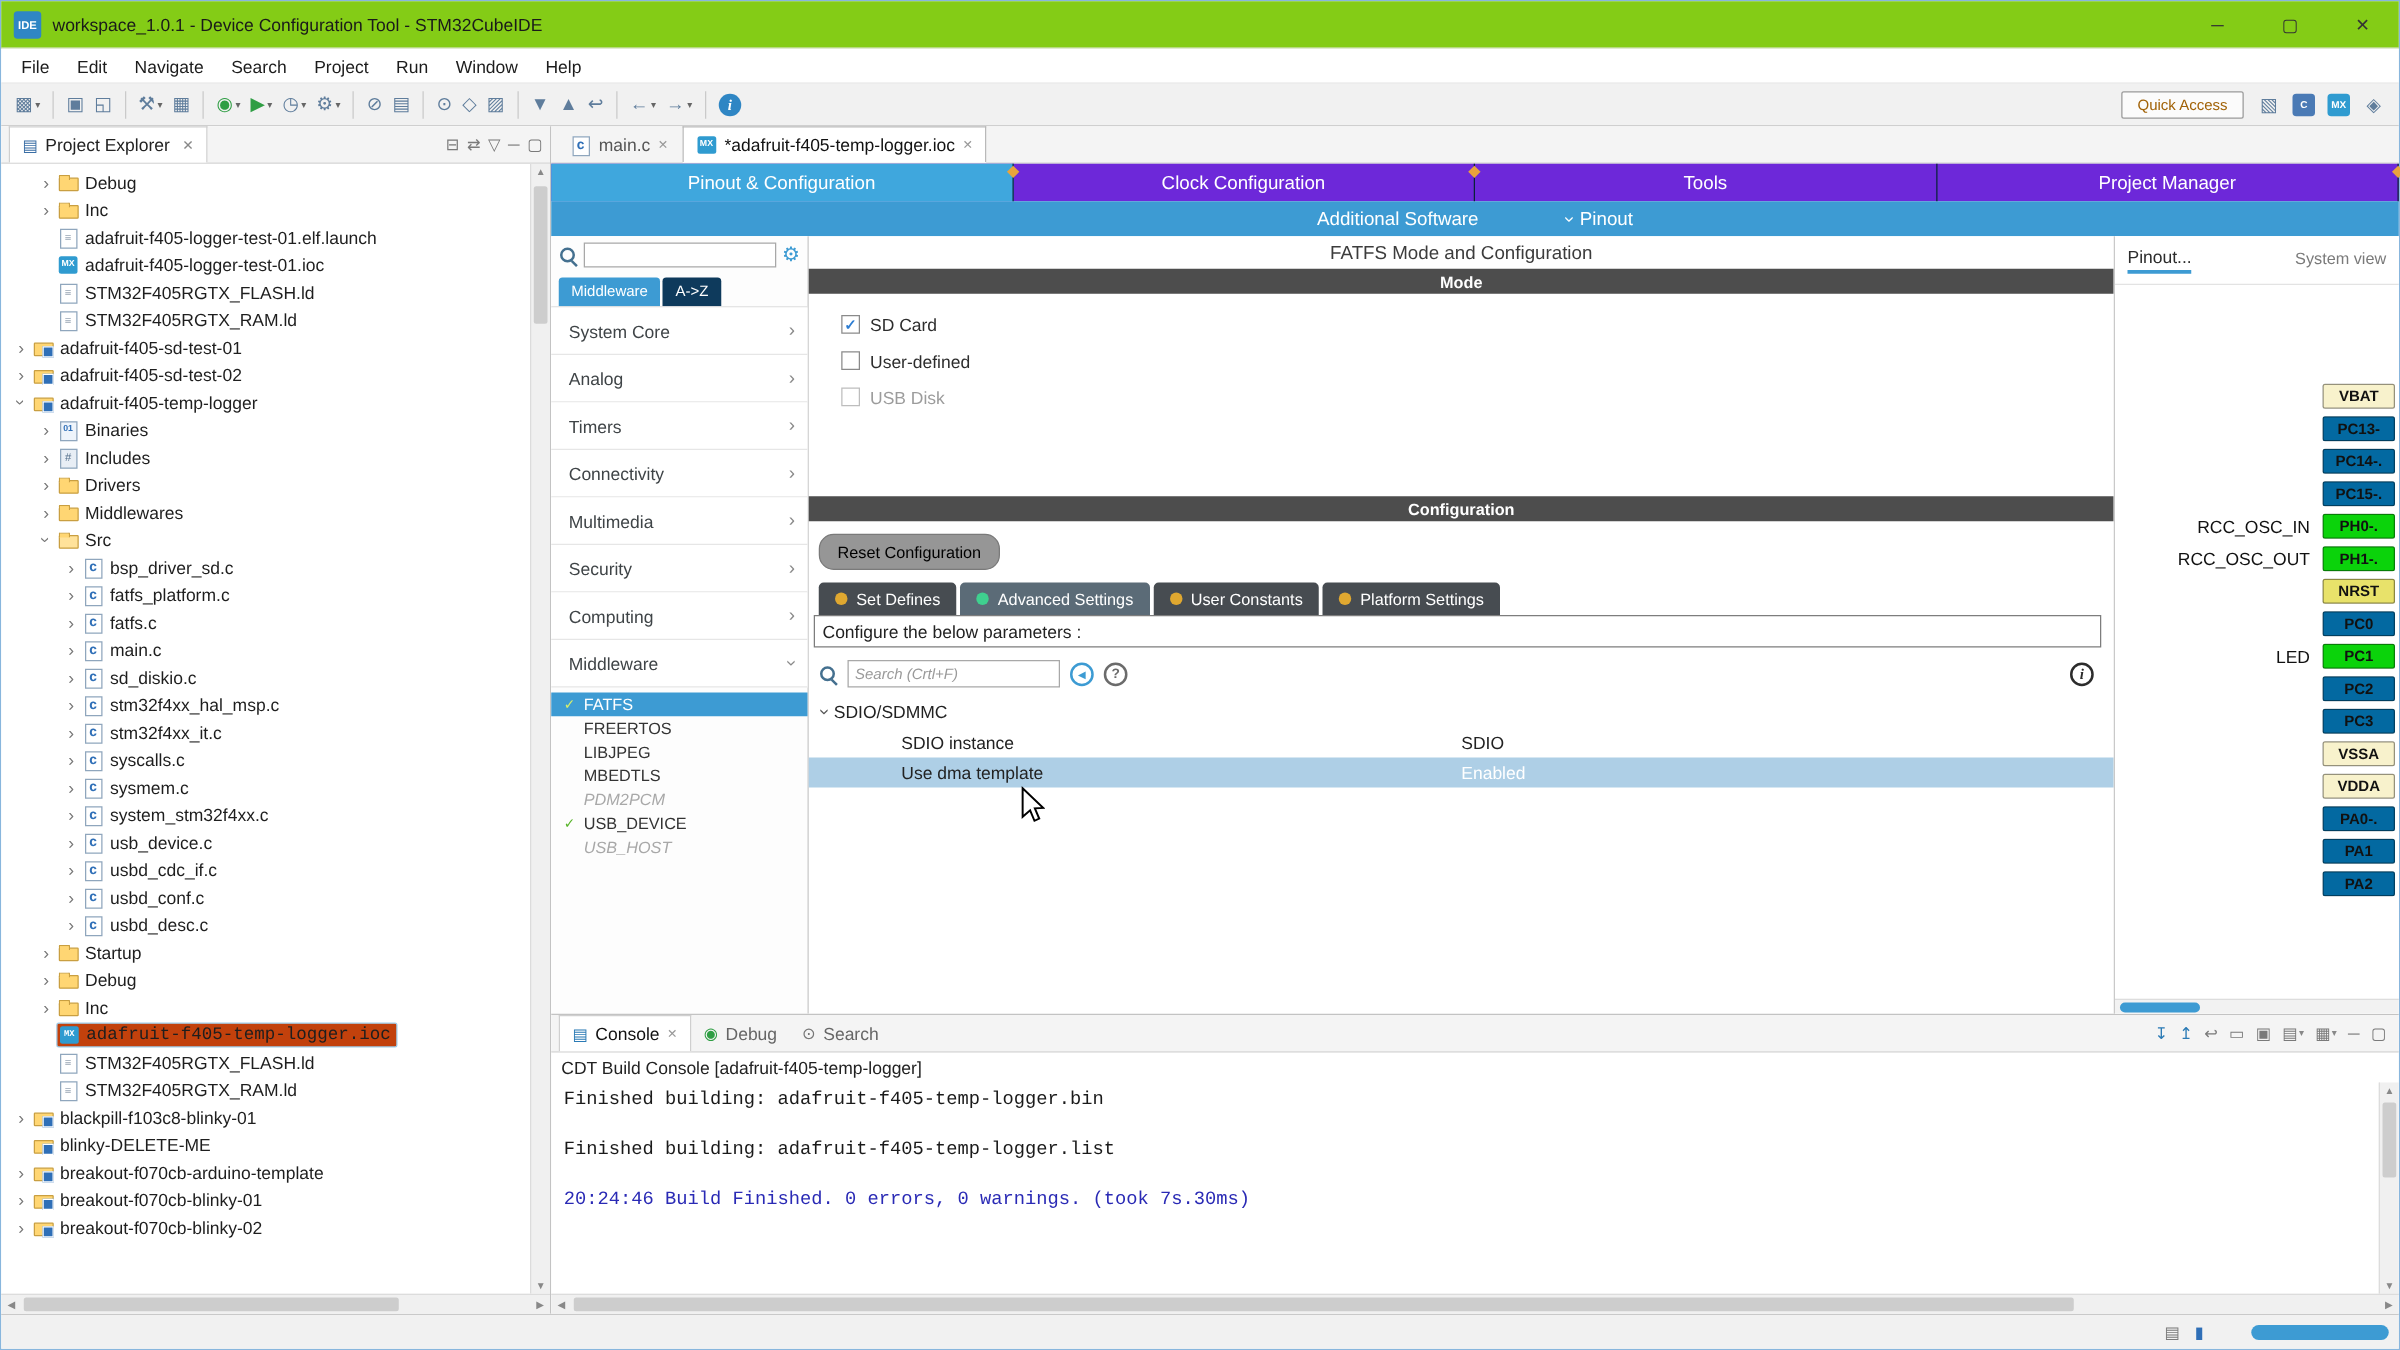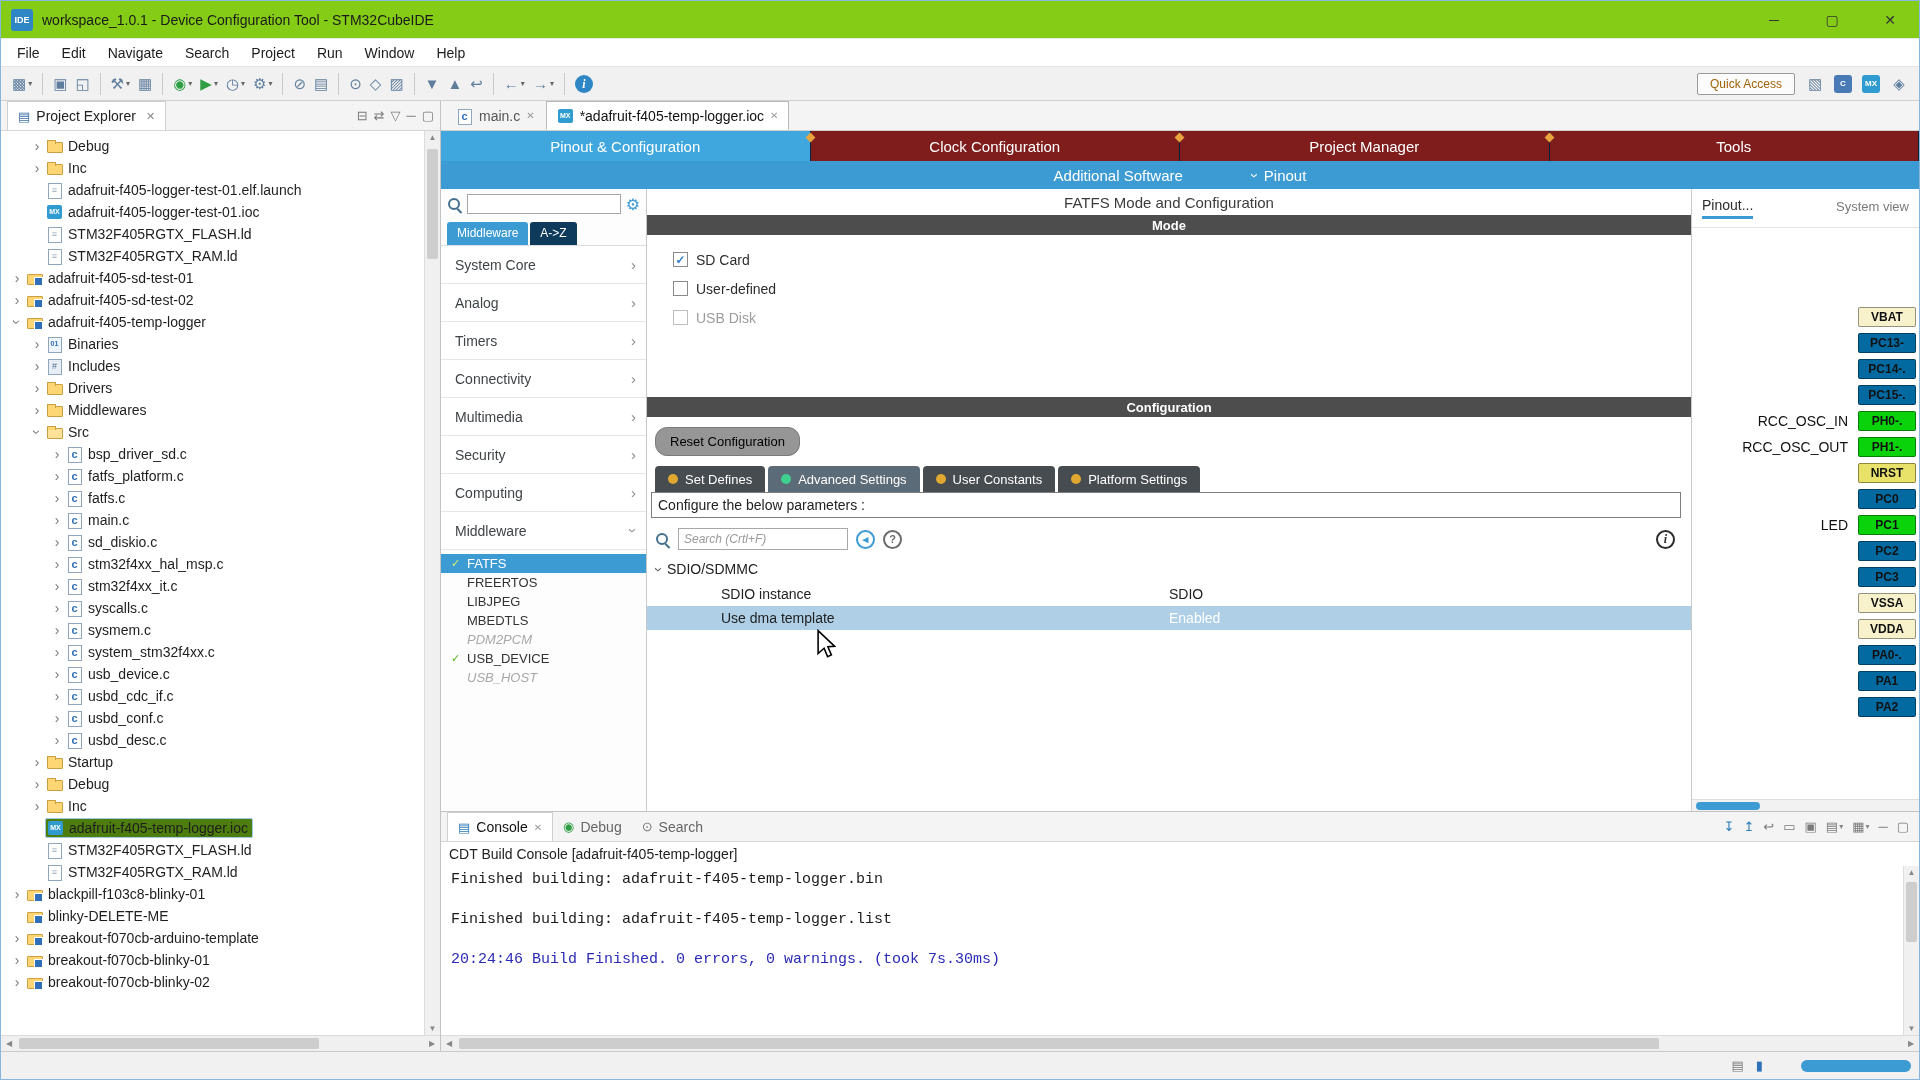--- a/index.html
+++ b/index.html
@@ -46,21 +46,21 @@
 .mini-icon { display:inline-flex; align-items:center; }
 .mini-glyph { font-size:13px; color:#7a7a7a; line-height:1; }
 .mini-caret { font-size:8px; color:#888; margin-left:1px; }
 
 .tree-wrap { flex:1 1 auto; position:relative; overflow:hidden; }
 .tree { position:absolute; inset:0 16px 0 0; padding-top:4px; }
 .tree-row { height:22px; display:flex; align-items:center; white-space:nowrap; }
 .tree-arrow { width:16px; flex:0 0 16px; text-align:center; color:#777; font-size:14px; display:inline-block; }
 .tree-arrow.rot { transform:rotate(90deg); }
 .tree-inner { display:inline-flex; align-items:center; height:20px; padding:0 4px 0 1px; border-radius:2px; }
-.tree-inner.sel { background:#4d7c0f; border:1px solid #9ecbe8; }
+.tree-inner.sel { background:#c2410c; border:1px solid #9ecbe8;font-family:Liberation Mono, monospace; }
 .tree-label { font-size:14px; color:#1e1e1e; margin-left:5px; }
 
 
 .ti { width:17px; height:16px; position:relative; display:inline-block; flex:0 0 17px; }
 .ti-folder::before,.ti-project::before,.ti-srcfolder::before { content:""; position:absolute; left:1px; top:4px; width:14px; height:9px; background:#ffd673; border:1px solid #c99f41; border-radius:1px; }
 .ti-folder::after,.ti-srcfolder::after { content:""; position:absolute; left:1px; top:2px; width:7px; height:3px; background:#ffd673; border:1px solid #c99f41; border-bottom:none; border-radius:1px 1px 0 0; }
 .ti-project::after { content:""; position:absolute; right:0; bottom:0; width:7px; height:7px; background:#2f6fb7; border:1px solid #fff; }
 .ti-srcfolder::before { background:#ffe29a; }
 .ti-c::before,.ti-file::before,.ti-binaries::before,.ti-includes::before { content:""; position:absolute; left:2px; top:1px; width:12px; height:14px; background:#fff; border:1px solid #8fa6bd; }
 .ti-c::after { content:"c"; position:absolute; left:0; top:0; width:17px; text-align:center; font-size:11px; font-weight:bold; color:#2f6fb7; line-height:16px; }
@@ -83,21 +83,21 @@
 
 
 .right-col { flex:1 1 auto; display:flex; flex-direction:column; min-width:0; min-height:0; }
 .editor-tabs { height:30px; background:#f4f4f4; border-bottom:1px solid #cfcfcf; display:flex; align-items:flex-end; padding-left:4px; flex:0 0 auto; }
 .ed-tab { height:29px; display:flex; align-items:center; gap:6px; padding:0 10px; border:1px solid transparent; color:#555; font-size:14px; }
 .ed-tab.active { background:#fff; border-color:#b9b9b9; border-bottom-color:#fff; color:#111; }
 .ed-close { font-size:10px; color:#999; }
 
 
 .ioc { flex:1 1 auto; display:flex; flex-direction:column; min-height:0; }
-.nav-tabs { height:30px; background:#7f1d1d; display:flex; flex:0 0 auto; }
+.nav-tabs { height:30px; background:#6d28d9; display:flex; flex:0 0 auto; }
 .nav-tab { flex:1 1 0; display:flex; align-items:center; justify-content:center; color:#fff; font-size:15px; border-right:1px solid #08223b; position:relative; }
 .nav-tab.active { background:#3fa7dd; }
 .nav-tab.has-diamond::after { content:""; position:absolute; right:-4px; top:3px; width:7px; height:7px; background:#e8a33d; transform:rotate(45deg); z-index:2; }
 .subbar { height:28px; background:#3d9bd3; display:flex; align-items:center; justify-content:center; gap:70px; color:#fff; flex:0 0 auto; }
 .subbar-item { display:flex; align-items:center; gap:6px; font-size:15px; }
 .chev { display:inline-block; color:#fff; font-size:15px; }
 .chev.rot { transform:rotate(90deg); }
 
 .ioc-content { flex:1 1 auto; display:flex; min-height:0; background:#fff; }
 
@@ -652,25 +652,25 @@
         </div>
 
       <div class="ioc">
         <div class="nav-tabs" id="nav-tabs">
             <div class="nav-tab active has-diamond">
               <span class="nav-label">Pinout &amp; Configuration</span>
             </div>
             <div class="nav-tab has-diamond">
               <span class="nav-label">Clock Configuration</span>
             </div>
+            <div class="nav-tab">
+              <span class="nav-label">Tools</span>
+            </div>
             <div class="nav-tab has-diamond">
               <span class="nav-label">Project Manager</span>
-            </div>
-            <div class="nav-tab">
-              <span class="nav-label">Tools</span>
             </div>
           </div>
         <div class="subbar">
           <span class="subbar-item">
             <span>Additional Software</span>
           </span>
           <span class="subbar-item">
             <span class="chev rot">›</span>
             <span>Pinout</span>
           </span>

